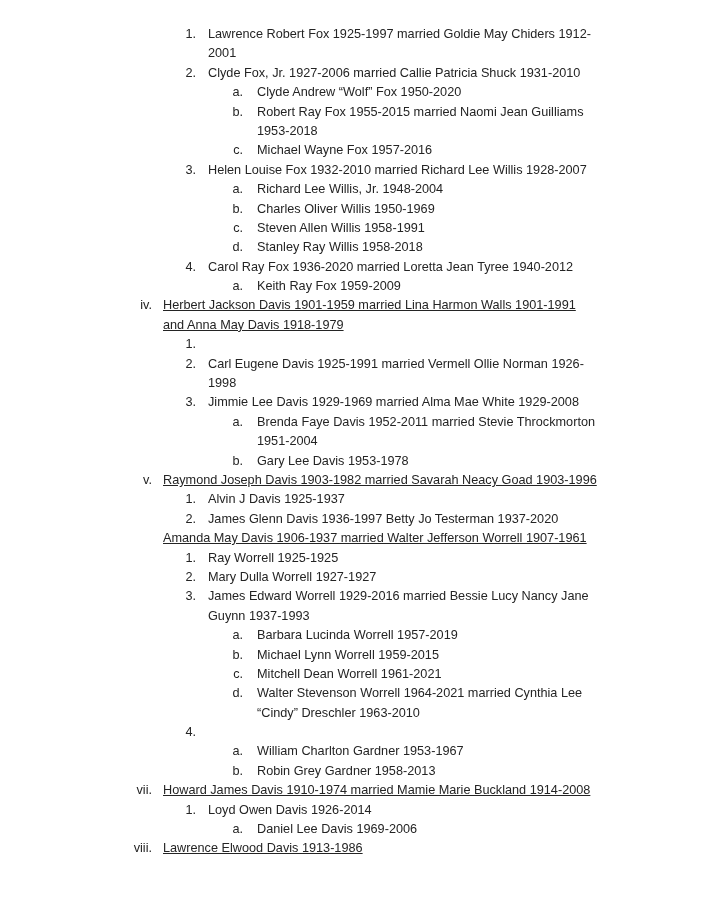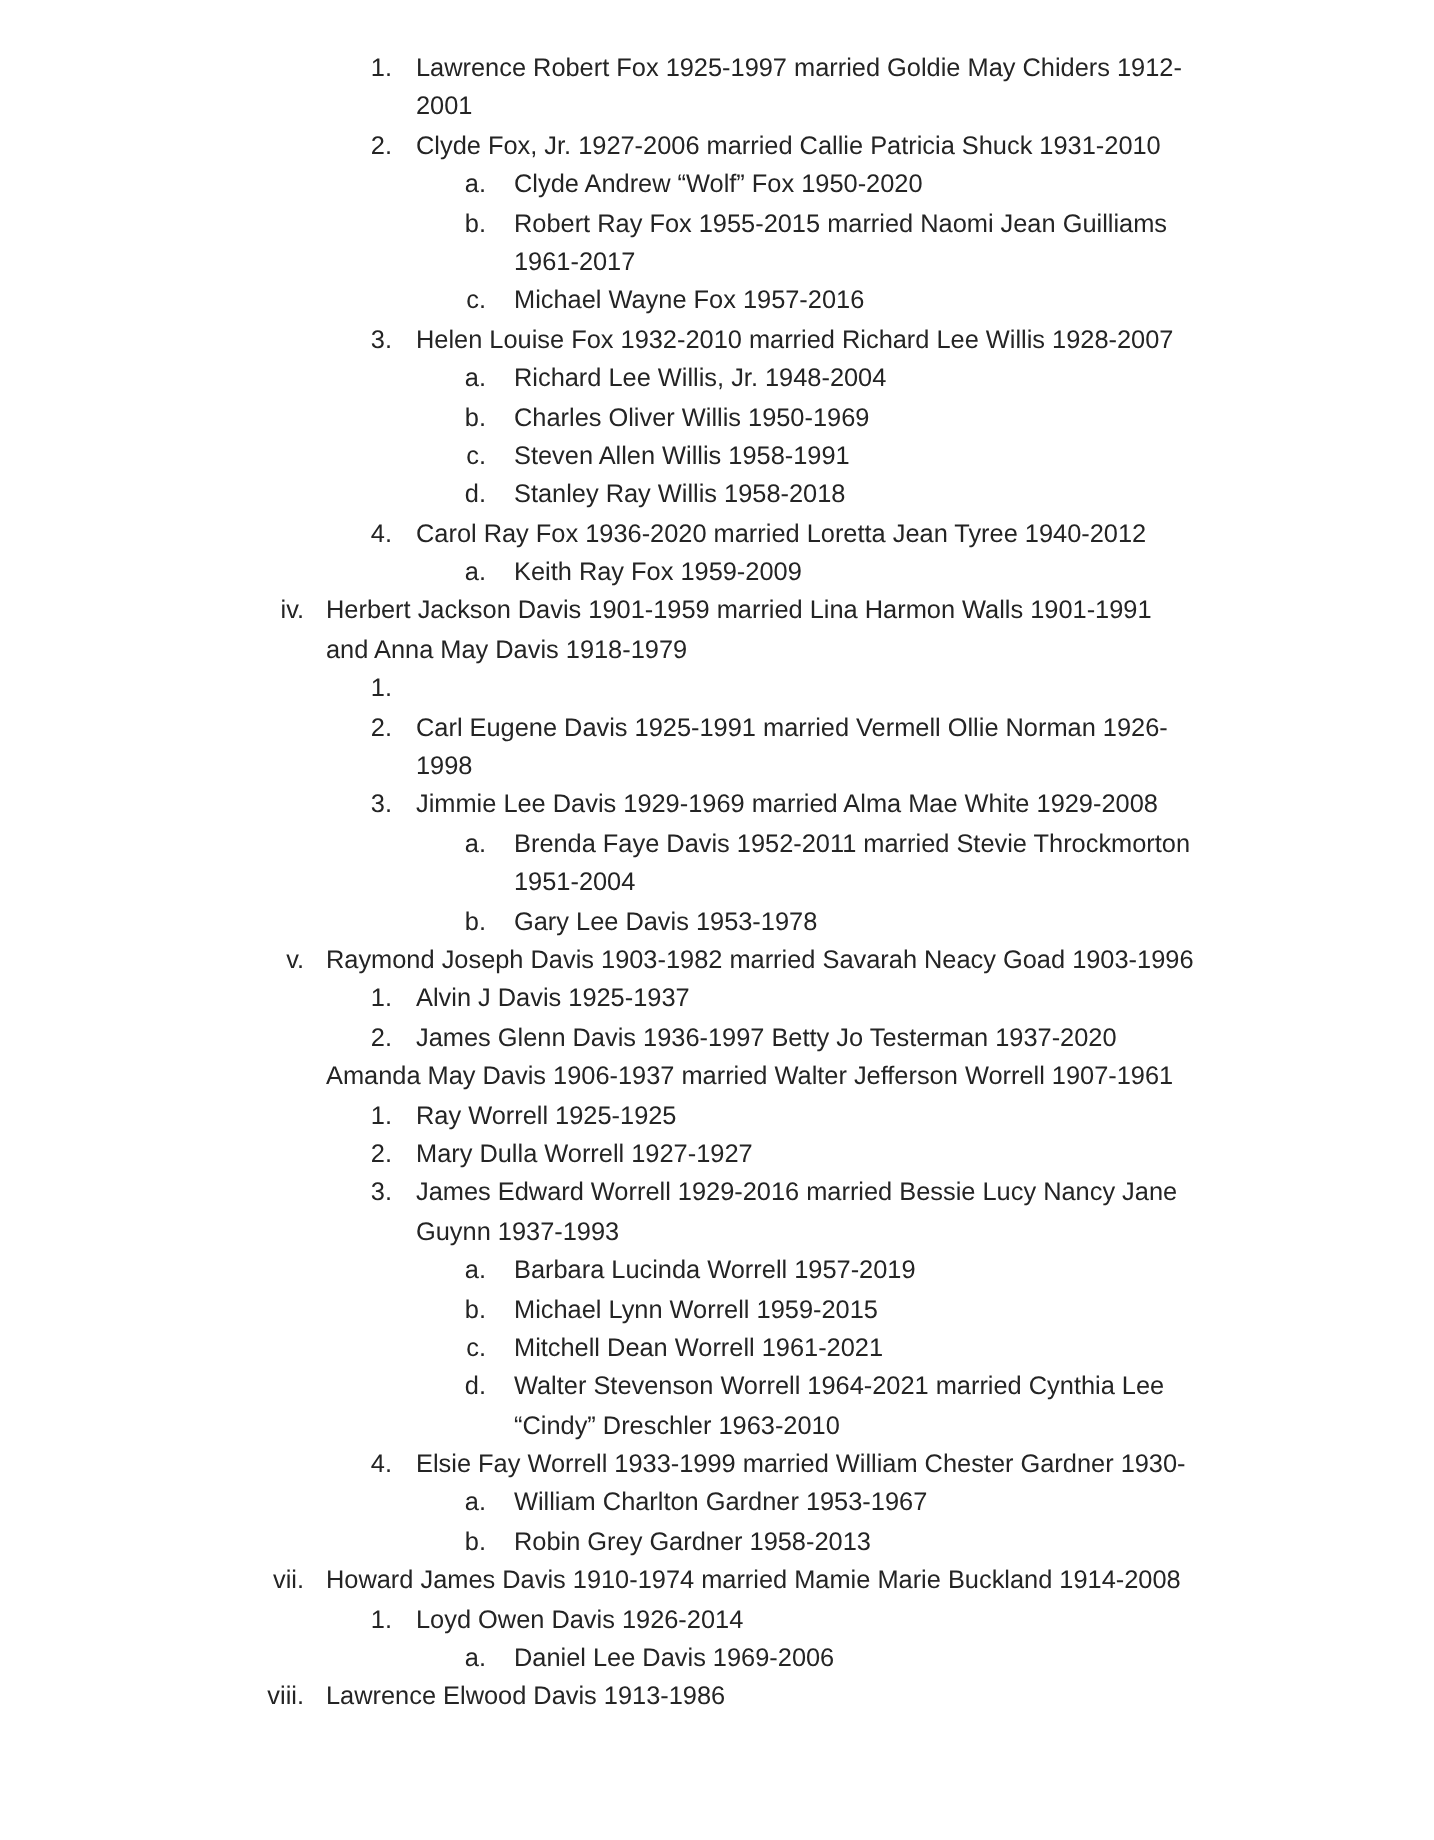--- a/index.html
+++ b/index.html
@@ -22,21 +22,21 @@
   }
   .outline {
     width: 717px;
   }
   .row {
     position: relative;
     white-space: nowrap;
     height: 19.4px;
   }
   
-  .row.roman  { padding-left: 163px; }
+  .row.roman  { padding-left: 163px; text-decoration: underline; }
   .row.number { padding-left: 208px; }
   .row.letter { padding-left: 257px; }
   
   .marker {
     position: absolute;
     left: 0;
     top: 0;
     text-align: right;
     white-space: pre;
   }
@@ -48,21 +48,21 @@
 </head>
 <body>
 
 <div class="page">
   <div class="outline">
       <div class="row number"><span class="marker">1.</span><span class="txt">Lawrence Robert Fox 1925-1997 married Goldie May Chiders 1912-</span></div>
       <div class="row number cont"><span class="txt">2001</span></div>
       <div class="row number"><span class="marker">2.</span><span class="txt">Clyde Fox, Jr. 1927-2006 married Callie Patricia Shuck 1931-2010</span></div>
       <div class="row letter"><span class="marker">a.</span><span class="txt">Clyde Andrew “Wolf” Fox 1950-2020</span></div>
       <div class="row letter"><span class="marker">b.</span><span class="txt">Robert Ray Fox 1955-2015 married Naomi Jean Guilliams</span></div>
-      <div class="row letter cont"><span class="txt">1961-2017</span></div>
+      <div class="row letter cont"><span class="txt">1953-2018</span></div>
       <div class="row letter"><span class="marker">c.</span><span class="txt">Michael Wayne Fox 1957-2016</span></div>
       <div class="row number"><span class="marker">3.</span><span class="txt">Helen Louise Fox 1932-2010 married Richard Lee Willis 1928-2007</span></div>
       <div class="row letter"><span class="marker">a.</span><span class="txt">Richard Lee Willis, Jr. 1948-2004</span></div>
       <div class="row letter"><span class="marker">b.</span><span class="txt">Charles Oliver Willis 1950-1969</span></div>
       <div class="row letter"><span class="marker">c.</span><span class="txt">Steven Allen Willis 1958-1991</span></div>
       <div class="row letter"><span class="marker">d.</span><span class="txt">Stanley Ray Willis 1958-2018</span></div>
       <div class="row number"><span class="marker">4.</span><span class="txt">Carol Ray Fox 1936-2020 married Loretta Jean Tyree 1940-2012</span></div>
       <div class="row letter"><span class="marker">a.</span><span class="txt">Keith Ray Fox 1959-2009</span></div>
       <div class="row roman"><span class="marker">iv.</span><span class="txt">Herbert Jackson Davis 1901-1959 married Lina Harmon Walls 1901-1991</span></div>
       <div class="row roman cont"><span class="txt">and Anna May Davis 1918-1979</span></div>
@@ -79,21 +79,21 @@
       <div class="row roman"><span class="txt">Amanda May Davis 1906-1937 married Walter Jefferson Worrell 1907-1961</span></div>
       <div class="row number"><span class="marker">1.</span><span class="txt">Ray Worrell 1925-1925</span></div>
       <div class="row number"><span class="marker">2.</span><span class="txt">Mary Dulla Worrell 1927-1927</span></div>
       <div class="row number"><span class="marker">3.</span><span class="txt">James Edward Worrell 1929-2016 married Bessie Lucy Nancy Jane</span></div>
       <div class="row number cont"><span class="txt">Guynn 1937-1993</span></div>
       <div class="row letter"><span class="marker">a.</span><span class="txt">Barbara Lucinda Worrell 1957-2019</span></div>
       <div class="row letter"><span class="marker">b.</span><span class="txt">Michael Lynn Worrell 1959-2015</span></div>
       <div class="row letter"><span class="marker">c.</span><span class="txt">Mitchell Dean Worrell 1961-2021</span></div>
       <div class="row letter"><span class="marker">d.</span><span class="txt">Walter Stevenson Worrell 1964-2021 married Cynthia Lee</span></div>
       <div class="row letter cont"><span class="txt">“Cindy” Dreschler 1963-2010</span></div>
-      <div class="row number"><span class="marker">4.</span><span class="txt">Elsie Fay Worrell 1933-1999 married William Chester Gardner 1930-</span></div>
+      <div class="row number"><span class="marker">4.</span></div>
       <div class="row letter"><span class="marker">a.</span><span class="txt">William Charlton Gardner 1953-1967</span></div>
       <div class="row letter"><span class="marker">b.</span><span class="txt">Robin Grey Gardner 1958-2013</span></div>
       <div class="row roman"><span class="marker">vii.</span><span class="txt">Howard James Davis 1910-1974 married Mamie Marie Buckland 1914-2008</span></div>
       <div class="row number"><span class="marker">1.</span><span class="txt">Loyd Owen Davis 1926-2014</span></div>
       <div class="row letter"><span class="marker">a.</span><span class="txt">Daniel Lee Davis 1969-2006</span></div>
       <div class="row roman"><span class="marker">viii.</span><span class="txt">Lawrence Elwood Davis 1913-1986</span></div>
     </div>
 </div>
 
 </body></html>

